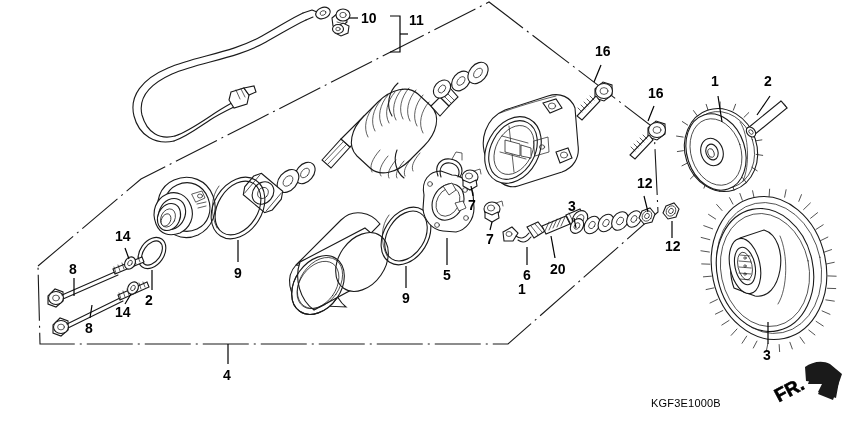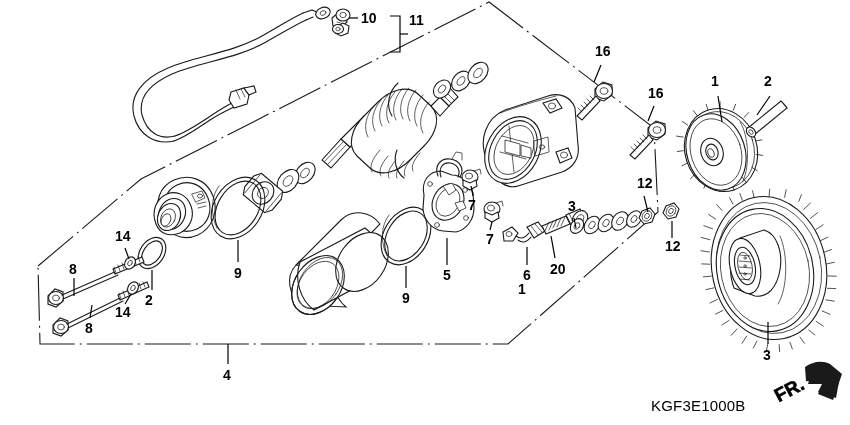--- a/index.html
+++ b/index.html
@@ -5,21 +5,21 @@
 <style>
   html,body{margin:0;padding:0;background:#fff;}
   body{width:850px;height:425px;overflow:hidden;
        font-family:"Liberation Sans", sans-serif;}
   #sheet{position:relative;width:850px;height:425px;background:#ffffff;}
   svg#dwg{position:absolute;left:0;top:0;width:850px;height:425px;}
   .lbl{position:absolute;font-family:"Liberation Sans",sans-serif;
        font-size:14px;font-weight:700;color:#000;line-height:1;
        white-space:nowrap;}
   .partno{position:absolute;font-family:"Liberation Sans",sans-serif;
-       font-size:15px;font-weight:400;color:#000;letter-spacing:.2px;}
+       font-size:11px;font-weight:400;color:#000;letter-spacing:.2px;}
   .frtxt{position:absolute;font-family:"Liberation Sans",sans-serif;
        font-size:19px;font-weight:700;color:#000;
        transform:rotate(-28deg);transform-origin:left bottom;
        -webkit-text-stroke:0.6px #000;}
 </style>
 </head>
 <body>
 
 <div id="sheet">
 

